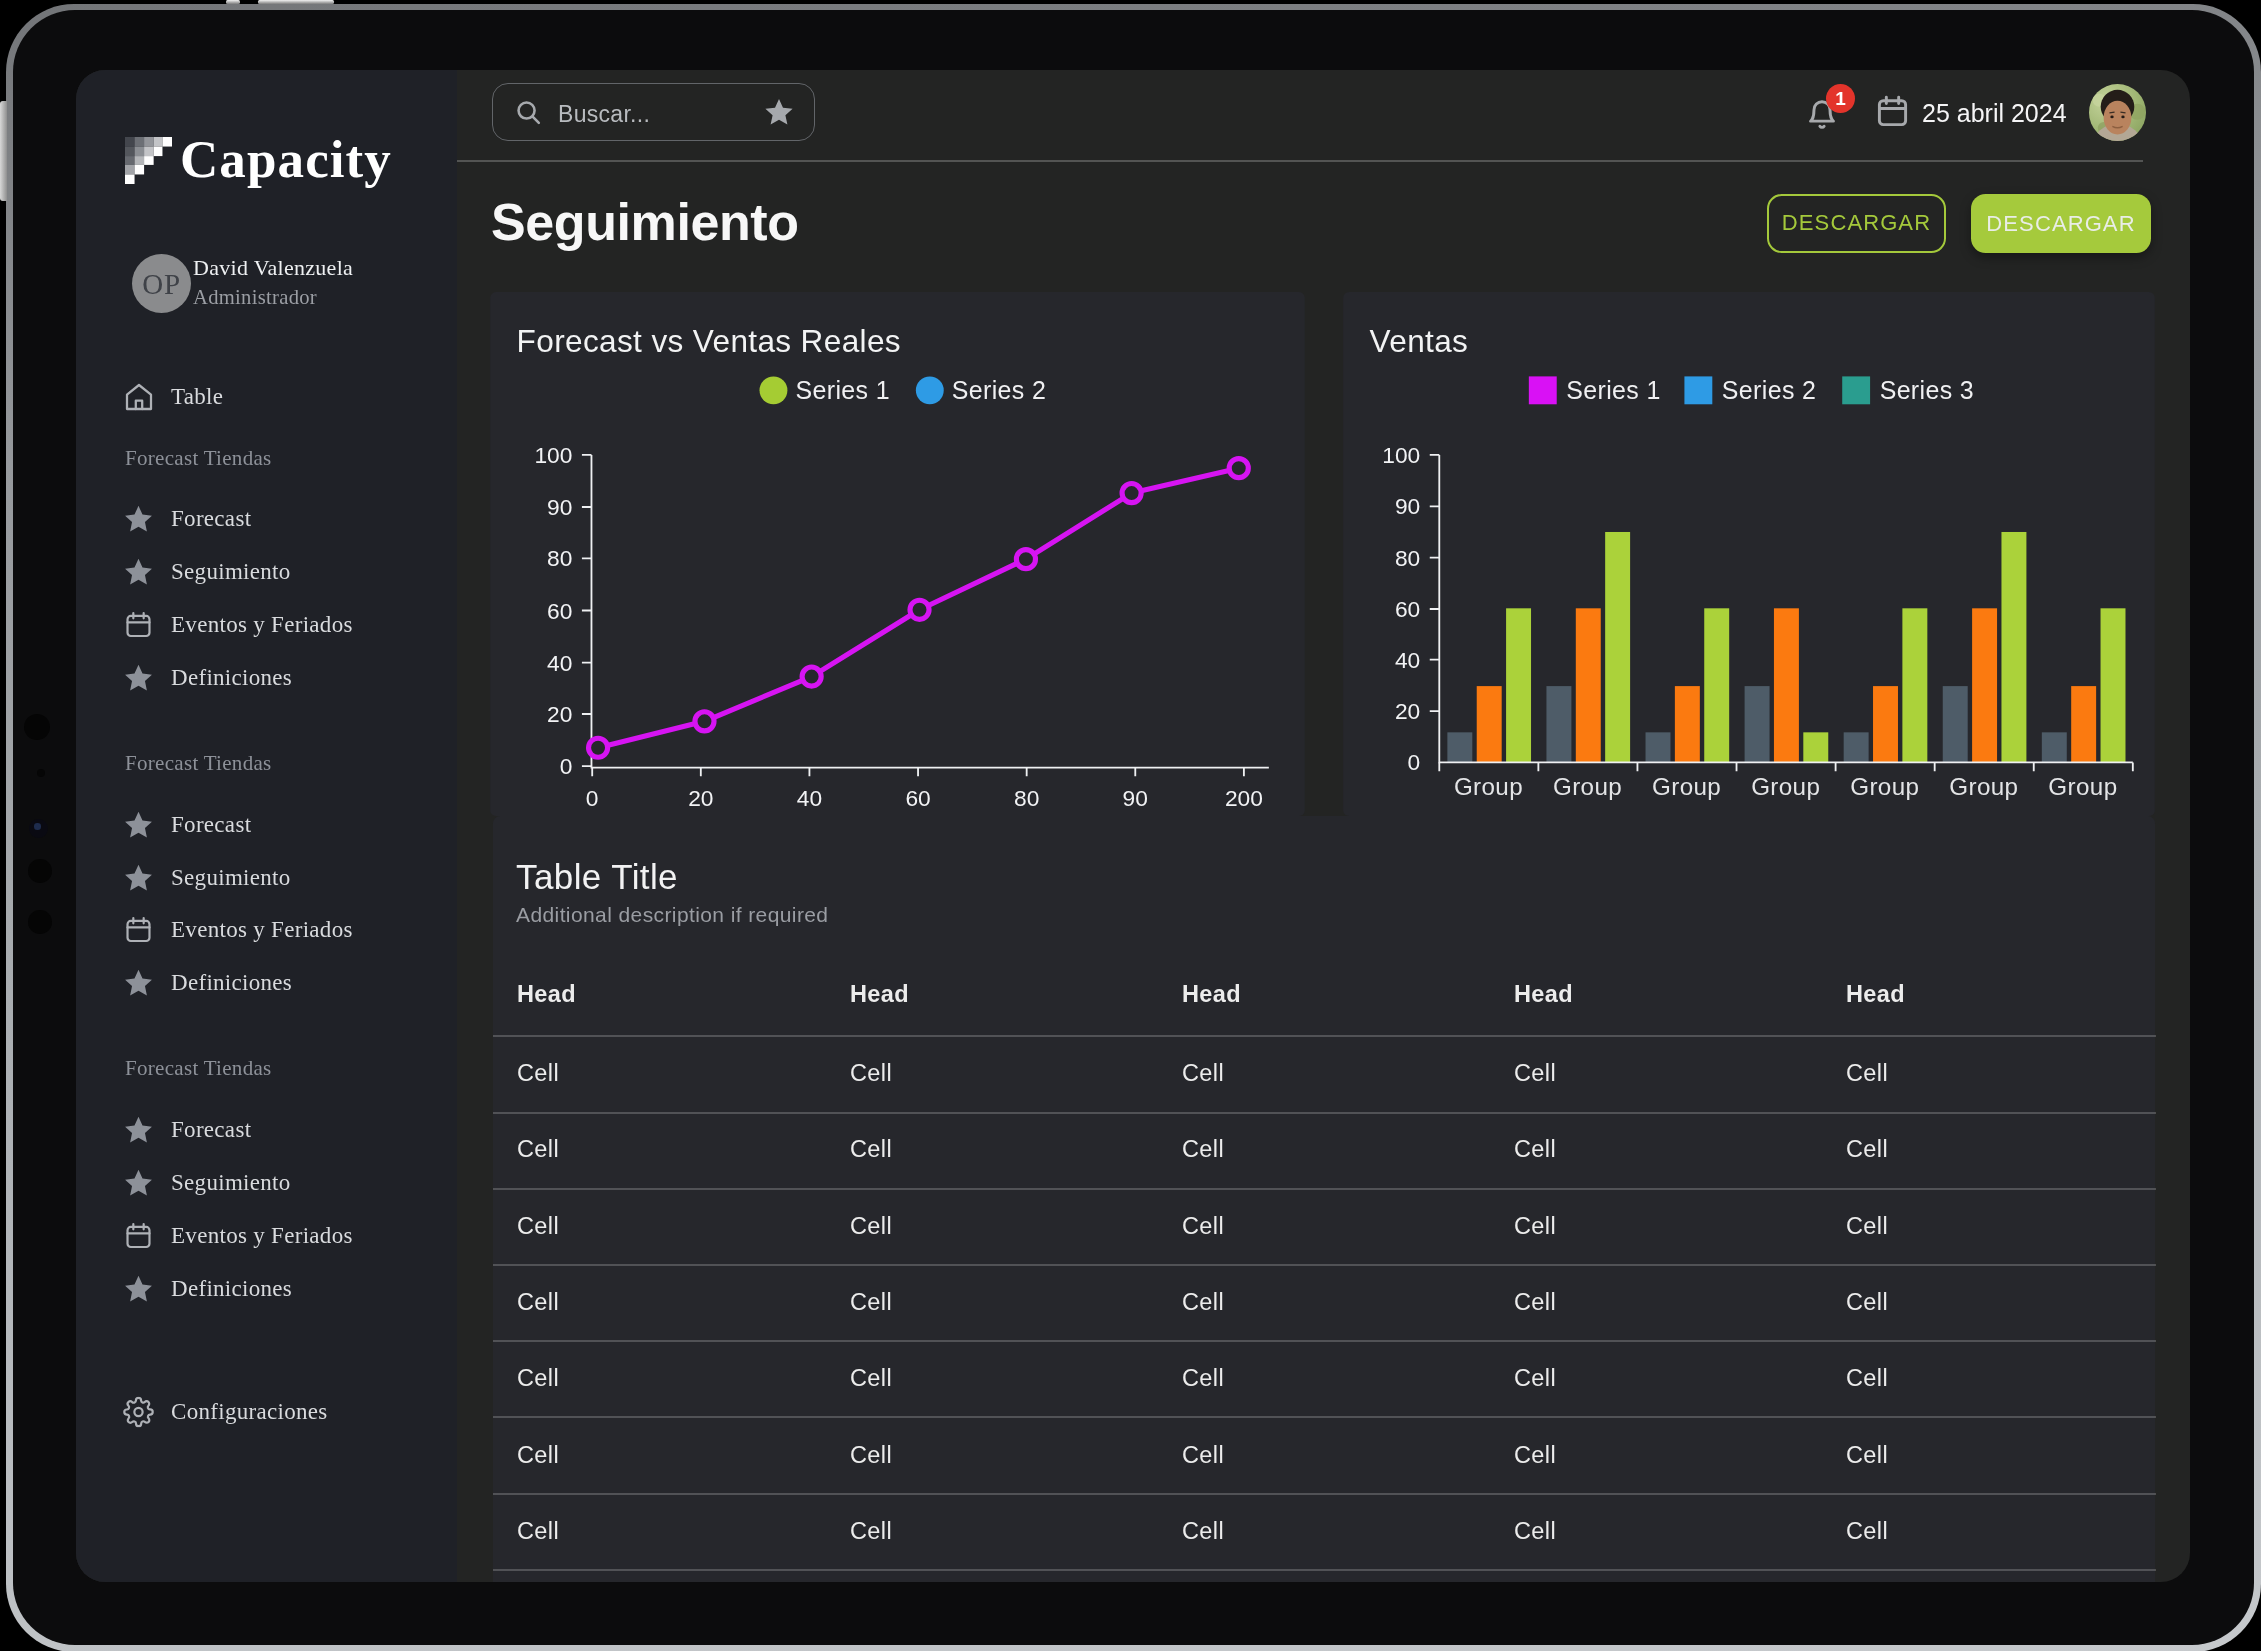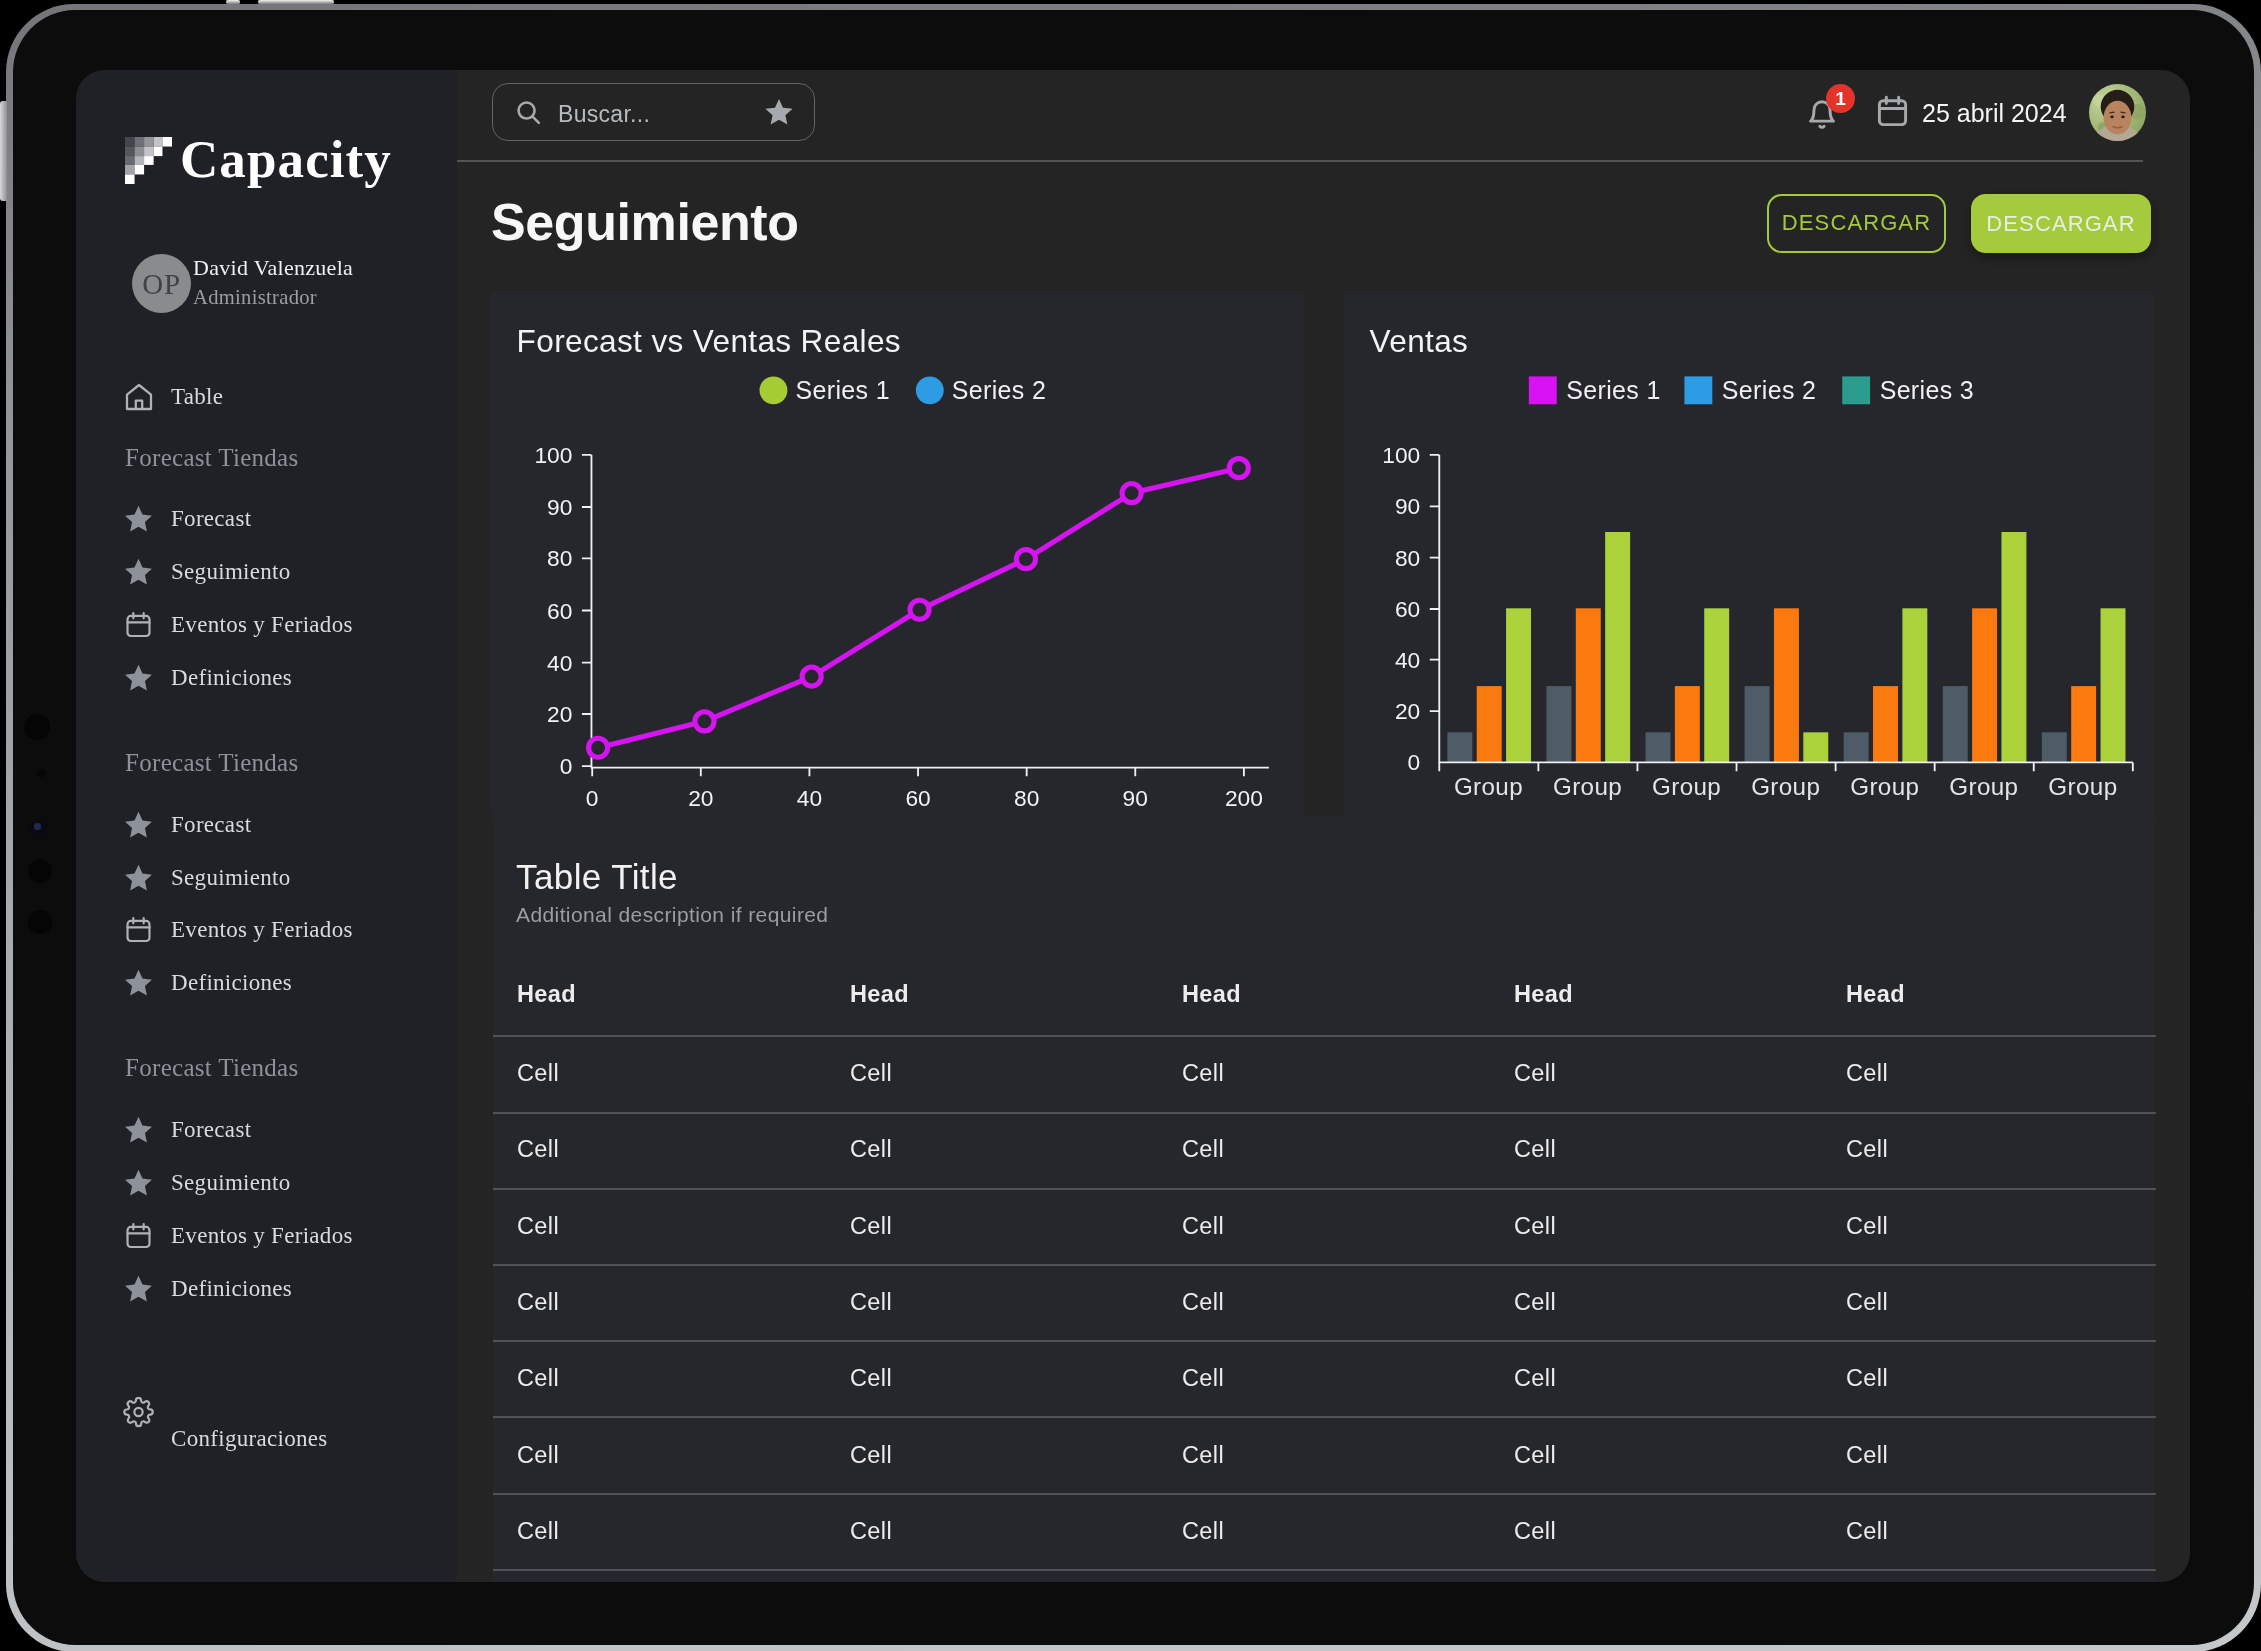--- a/index.html
+++ b/index.html
@@ -9,21 +9,21 @@
   #frame { position:absolute; left:5.9px; top:3.7px; width:2255px; height:1648px;
     border-radius:68px; background:linear-gradient(175deg,#737578 0%,#96999c 25%,#aaaeb1 55%,#c6c9cc 100%); }
   #body { position:absolute; left:12.5px; top:10.3px; width:2241px; height:1635px;
     border-radius:62px; background:#0c0c0d; }
   #screen { position:absolute; left:76px; top:70px; width:2114px; height:1512px;
     border-radius:29px; background:#232423; overflow:hidden; }
   #sidebar { position:absolute; left:0; top:0; width:381px; height:1512px; background:#1f2127;font-family:Liberation Serif, serif; }
   .navtext { position:absolute; left:95px; transform:translateY(-50%); color:#d9dbde;
     font-size:23px; letter-spacing:0.3px; white-space:nowrap; }
   .navlabel { position:absolute; left:49px; transform:translateY(-50%); color:#8d9199;
-    font-size:25px; letter-spacing:0.3px; white-space:nowrap; }
+    font-size:21px; letter-spacing:0.3px; white-space:nowrap; }
   .navicon { position:absolute; left:47px; transform:translateY(-50%); }
   .cell-row { position:absolute; color:#ececec; font-size:23.5px; letter-spacing:0.4px; }
   .sep { position:absolute; left:417px; width:1663px; height:1.5px; background:rgba(255,255,255,0.20); }
 </style>
 </head>
 <body>
 <div id="frame"></div>
 <div id="body"></div>
 
 <div class="abs" style="left:0;top:101px;width:6.6px;height:100px;background:linear-gradient(90deg,#d8d8d8,#8f8f8f);border-radius:2.9px 0 0 2.9px;"></div>
@@ -121,21 +121,21 @@
     <div class="navtext" style="top:1166px;">Eventos y Feriados</div>
     <svg class="navicon" style="top:1219px;" width="31" height="31" viewBox="0 0 24 24" fill="#8d9199">
         <path d="M12 1.8 15.1 8.6 22.4 9.4 17 14.4 18.5 21.6 12 18 5.5 21.6 7 14.4 1.6 9.4 8.9 8.6z"></path>
       </svg>
     <div class="navtext" style="top:1219px;">Definiciones</div>
 
     <svg class="navicon" style="top:1342px;" width="31" height="31" viewBox="0 0 24 24" fill="none" stroke="#aeb1b6" stroke-width="1.7" stroke-linecap="round" stroke-linejoin="round">
         <circle cx="12" cy="12" r="3.2"></circle>
         <path d="M19.4 15a1.65 1.65 0 0 0 .33 1.82l.06.06a2 2 0 1 1-2.83 2.83l-.06-.06a1.65 1.65 0 0 0-1.82-.33 1.65 1.65 0 0 0-1 1.51V21a2 2 0 1 1-4 0v-.09A1.65 1.65 0 0 0 9 19.4a1.65 1.65 0 0 0-1.82.33l-.06.06a2 2 0 1 1-2.83-2.83l.06-.06a1.65 1.65 0 0 0 .33-1.82 1.65 1.65 0 0 0-1.51-1H3a2 2 0 1 1 0-4h.09A1.65 1.65 0 0 0 4.6 9a1.65 1.65 0 0 0-.33-1.82l-.06-.06a2 2 0 1 1 2.83-2.83l.06.06a1.65 1.65 0 0 0 1.82.33H9a1.65 1.65 0 0 0 1-1.51V3a2 2 0 1 1 4 0v.09a1.65 1.65 0 0 0 1 1.51 1.65 1.65 0 0 0 1.82-.33l.06-.06a2 2 0 1 1 2.83 2.83l-.06.06a1.65 1.65 0 0 0-.33 1.82V9a1.65 1.65 0 0 0 1.51 1H21a2 2 0 1 1 0 4h-.09a1.65 1.65 0 0 0-1.51 1z"></path>
       </svg>
-    <div class="navtext" style="top:1342px;margin-top:27px;">Configuraciones</div>
+    <div class="navtext" style="top:1342px;">Configuraciones</div>
   </div>
 
   <div class="abs" style="left:416px;top:13.2px;width:323px;height:58px;border:1.5px solid #626569;border-radius:16px;"></div>
   <svg class="abs" style="left:437px;top:27px;" width="31" height="31" viewBox="0 0 24 24" fill="none" stroke="#a6a9ad" stroke-width="2" stroke-linecap="round">
       <circle cx="10.5" cy="10.5" r="6.2"></circle>
       <path d="M15.2 15.2 20 20"></path>
     </svg>
     <div class="abs" style="left:482px;top:31px;color:#b8bbbf;font-size:23px;letter-spacing:0.3px;">Buscar...</div>
   <svg class="abs" style="left:687px;top:26.4px;" width="32" height="32" viewBox="0 0 24 24" fill="#a6a9ad">
       <path d="M12 2.2 15 8.8 22.2 9.6 16.8 14.4 18.3 21.4 12 17.9 5.7 21.4 7.2 14.4 1.8 9.6 9 8.8z"></path>

